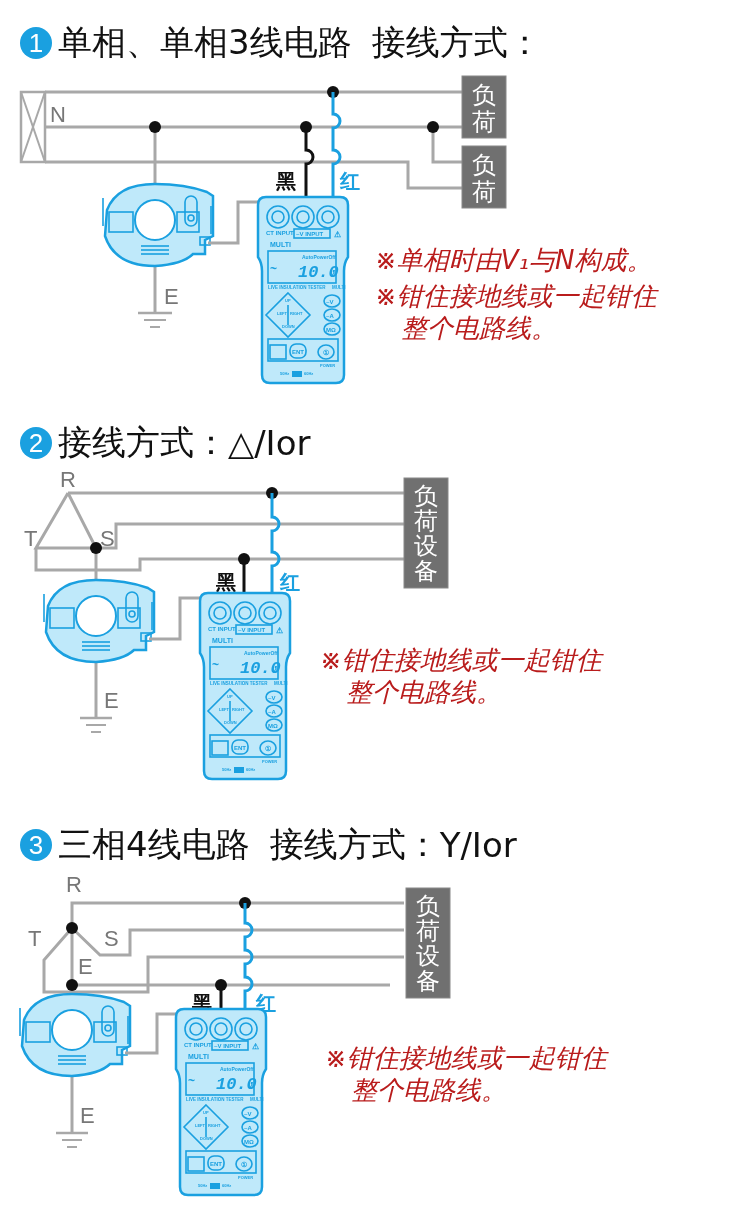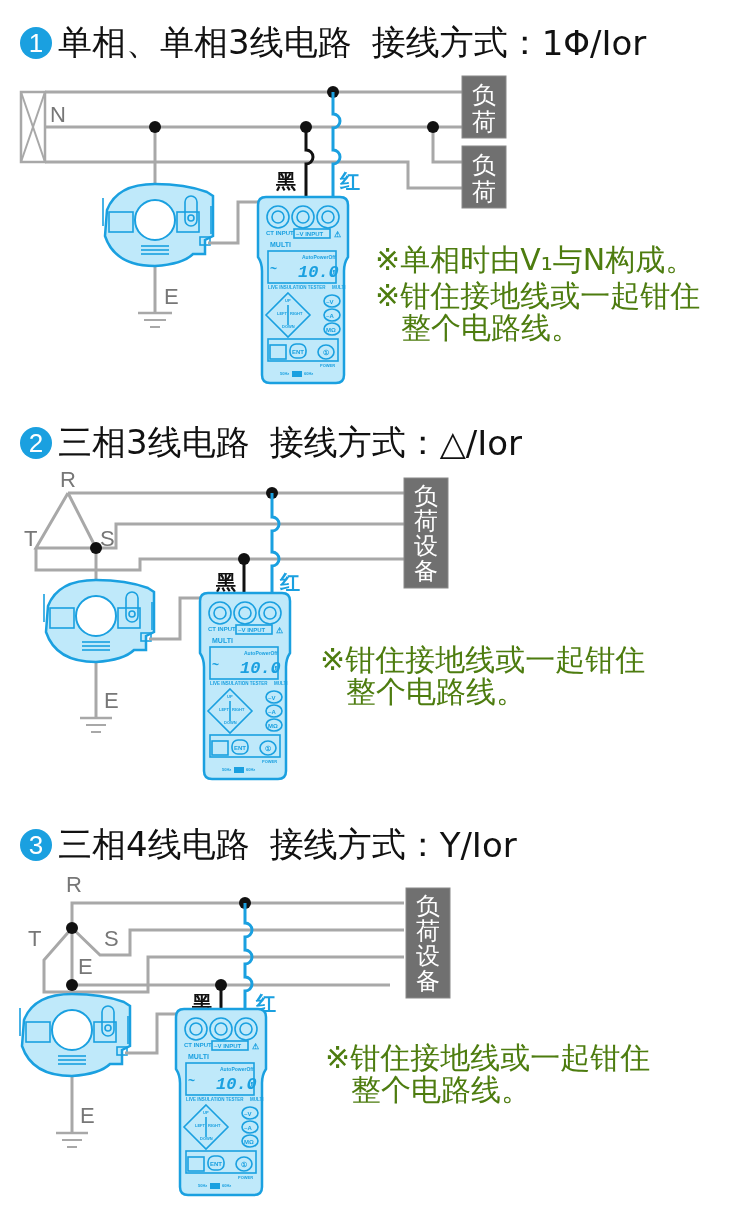--- a/index.html
+++ b/index.html
@@ -10,37 +10,36 @@
   .title-main{margin-right:20px;}
   svg{position:absolute;left:0;top:0;overflow:visible;}
   .wire{stroke:#a8a8a8;stroke-width:3;fill:none;}
   .blk{stroke:#111;stroke-width:3;fill:none;}
   .red{stroke:#1aa0e0;stroke-width:3;fill:none;}
   .dot{fill:#111;}
   .lbl{font-family:"Liberation Sans",sans-serif;font-size:22px;fill:#777;}
   .wlabel{font-family:"DejaVu Sans",sans-serif;font-size:20px;font-weight:bold;}
   .loadbox{fill:#707070;stroke:#888;stroke-width:1;}
   .loadtxt{font-family:"DejaVu Sans",sans-serif;font-size:24px;fill:#fff;}
-  .note{position:absolute;font-size:30px;color:#4d7c0f;line-height:32px;white-space:nowrap;}
+  .note{position:absolute;font-size:26px;color:#b91c1c;line-height:32px;white-space:nowrap;font-style:italic;}
   .note .indent{padding-left:26px;}
   .dev-body{fill:#bfe9fa;stroke:#1aa0e0;stroke-width:2.5;}
   .dev-line{fill:none;stroke:#1aa0e0;stroke-width:1.6;}
   .dev-fill{fill:#1aa0e0;}
   .dev-txt{font-family:"Liberation Sans",sans-serif;fill:#1aa0e0;font-weight:bold;}
   .lcd-txt{font-family:"Liberation Mono",monospace;fill:#1aa0e0;font-style:italic;font-weight:bold;}
 </style>
 </head>
 <body>
 
 <div class="section" style="top:0;height:400px;">
   <div class="title" style="top:20px;">
     <span class="badge">1</span>
     <span class="title-main">单相、单相3线电路</span>
     <span>接线方式：</span>
-    <span>1Φ/Ior</span>
   </div>
 
   <svg width="750" height="400">
 
     <rect x="21" y="92" width="24" height="70" fill="none" stroke="#a8a8a8" stroke-width="2.5"></rect>
     <line x1="21" y1="92" x2="45" y2="162" stroke="#a8a8a8" stroke-width="2"></line>
     <line x1="45" y1="92" x2="21" y2="162" stroke="#a8a8a8" stroke-width="2"></line>
 
     <polyline class="wire" points="45,92 462,92"></polyline>
     <polyline class="wire" points="45,127 462,127"></polyline>
@@ -136,21 +135,20 @@
   <div class="note" style="left:375px;top:244px;">
     <div style="margin-bottom:4px;">※单相时由V₁与N构成。</div>
     <div>※钳住接地线或一起钳住</div>
     <div class="indent">整个电路线。</div>
   </div>
 </div>
 
 <div class="section" style="top:400px;height:410px;">
   <div class="title" style="top:20px;">
     <span class="badge">2</span>
-    <span class="title-main">三相3线电路</span>
     <span>接线方式：</span>
     <span>△/Ior</span>
   </div>
   <svg width="750" height="410">
 
     <polyline class="wire" points="68,93 36,148 96,148 68,93"></polyline>
     <text class="lbl" x="60" y="87">R</text>
     <text class="lbl" x="24" y="146">T</text>
     <text class="lbl" x="100" y="146">S</text>
     <polyline class="wire" points="68,93 404,93"></polyline>

